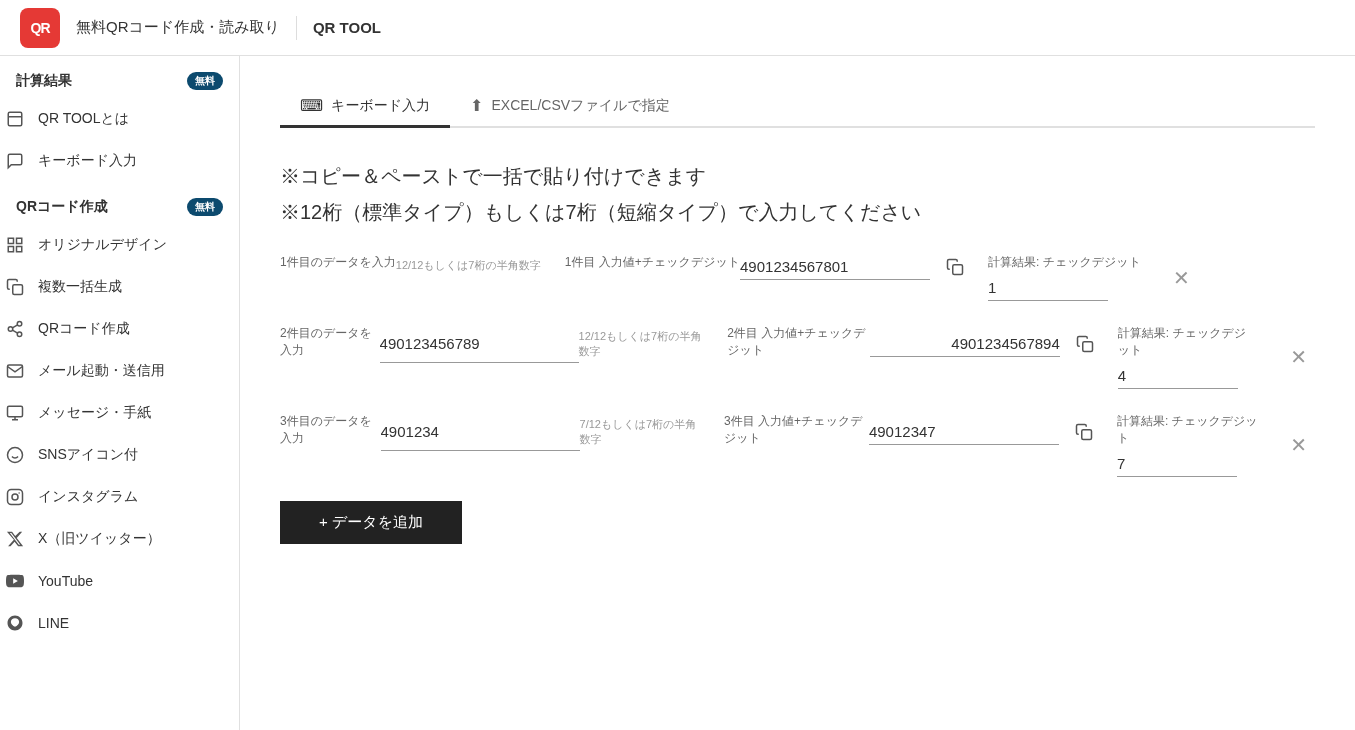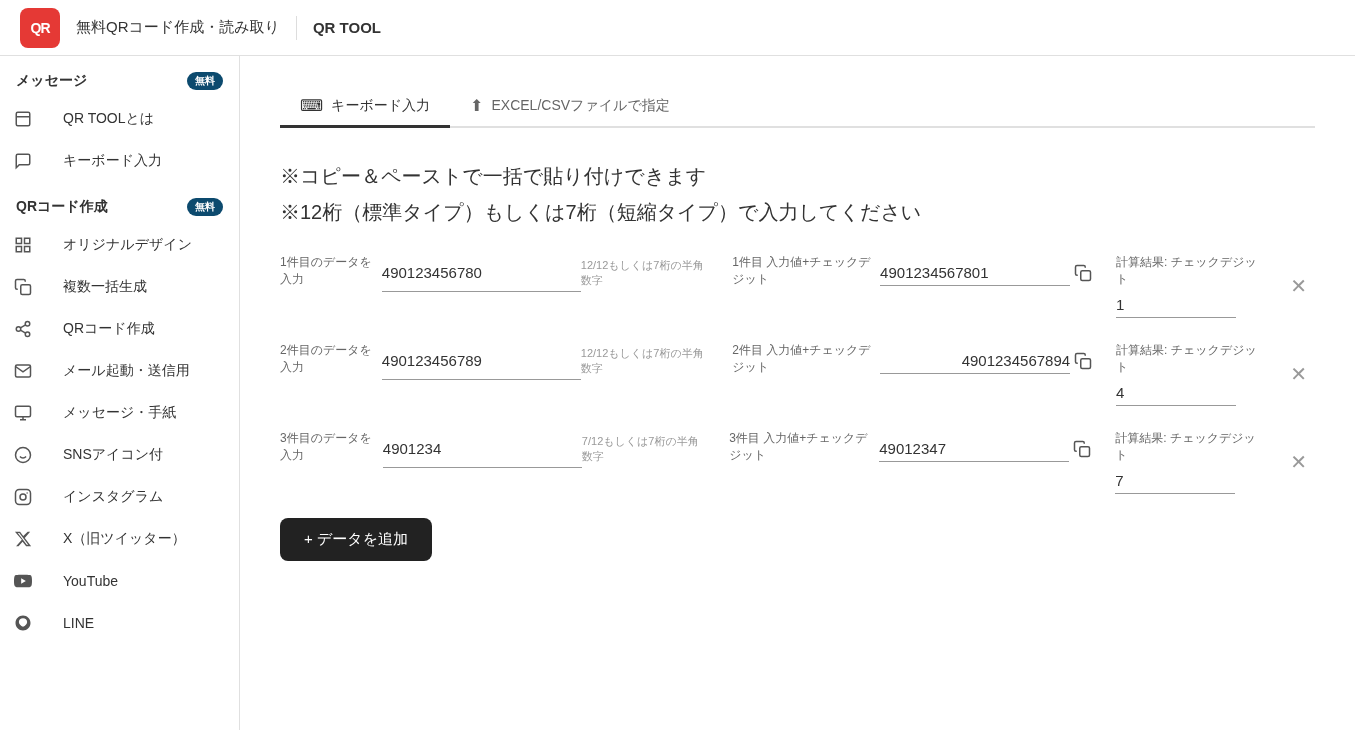--- a/index.html
+++ b/index.html
@@ -13,21 +13,21 @@
     .header-subtitle { font-size: 15px; color: #333; font-weight: 700; }
 
     
     .layout { display: flex; flex: 1; overflow: hidden; }
 
     
     .sidebar { width: 240px; border-right: 1px solid #e0e0e0; overflow-y: auto; flex-shrink: 0; }
     .sidebar-section-header { display: flex; align-items: center; justify-content: space-between; padding: 16px 16px 8px 16px; }
     .sidebar-section-title { font-size: 14px; font-weight: 700; color: #333; }
     .badge-free { background: #0c4a6e; color: #fff; font-size: 10px; font-weight: 600; padding: 2px 8px; border-radius: 12px; }
-    .sidebar-item { display: flex; align-items: center; gap: 29px; padding: 10px 12px; cursor: pointer; color: #333; font-size: 14px; }
+    .sidebar-item { display: flex; align-items: center; gap: 12px; padding: 10px 4px; cursor: pointer; color: #333; font-size: 14px; }
     .sidebar-icon { width: 22px; height: 22px; display: flex; align-items: center; justify-content: center; color: #555; flex-shrink: 0; }
 
     
     .main { flex: 1; overflow-y: auto; padding: 30px 40px; }
 
     
     .tabs { display: flex; gap: 0; border-bottom: 2px solid #e0e0e0; margin-bottom: 30px; }
     .tab { display: flex; align-items: center; gap: 8px; padding: 10px 20px; cursor: pointer; font-size: 14px; color: #666; border-bottom: 3px solid transparent; margin-bottom: -2px; }
     .tab.active { color: #333; border-bottom-color: #333; font-weight: 500; }
     .tab-icon { font-size: 16px; }
@@ -35,47 +35,47 @@
     
     .notice { margin-bottom: 24px; font-size: 20px; line-height: 1.8; color: #333; }
 
     
     .data-row { display: flex; align-items: flex-start; gap: 24px; margin-bottom: 24px; }
     .field-group { display: flex; }
     .field-label { font-size: 12px; color: #666; margin-bottom: 4px; }
     .field-input { border: none; border-bottom: 1px solid #999; font-size: 15px; color: #333; padding: 4px 0; width: 200px; outline: none; background: transparent; }
     .field-hint { font-size: 11px; color: #999; margin-top: 4px; }
 
-    .field-with-copy { display: flex; align-items: center; gap: 4px; }
+    .field-with-copy { display: flex; align-items: center; gap: 16px; }
     .copy-btn { background: none; border: none; cursor: pointer; color: #555; font-size: 18px; padding: 0; display: flex; align-items: center; justify-content: center; }
 
     .result-group { display: flex; flex-direction: column; }
     .result-input { border: none; border-bottom: 1px solid #999; font-size: 15px; color: #333; padding: 4px 0; width: 120px; outline: none; background: transparent; }
 
     .remove-btn { background: none; border: none; cursor: pointer; font-size: 20px; color: #999; padding: 8px; display: flex; align-items: center; justify-content: center; align-self: center; }
 
     
-    .add-btn { display: flex; align-items: center; gap: 8px; background: #222; color: #fff; border: none; padding: 12px 24px; font-size: 15px; border-radius: 8px; cursor: pointer; margin-top: 8px; }
+    .add-btn { display: flex; align-items: center; gap: 8px; background: #222; color: #fff; border: none; padding: 12px 39px; font-size: 15px; border-radius: 0; cursor: pointer; margin-top: 8px; }
   </style>
 </head>
 <body>
 
 <div class="header">
   <div class="logo">QR</div>
   <span class="header-title">無料QRコード作成・読み取り</span>
   <div class="header-divider"></div>
   <span class="header-subtitle">QR TOOL</span>
 </div>
 
 <div class="layout">
 
   <div class="sidebar">
 
     <div class="sidebar-section-header">
-      <span class="sidebar-section-title">メッセージ</span>
+      <span class="sidebar-section-title">計算結果</span>
       <span class="badge-free">無料</span>
     </div>
 
     <div class="sidebar-item">
       <div class="sidebar-icon">
         <svg width="18" height="18" viewBox="0 0 24 24" fill="none" stroke="currentColor" stroke-width="2">
             <rect x="3" y="3" width="18" height="18" rx="2"></rect>
             <line x1="3" y1="9" x2="21" y2="9"></line>
           </svg>
       </div>
@@ -208,21 +208,20 @@
 
     <div class="notice">
       <div>※コピー＆ペーストで一括で貼り付けできます</div>
       <div>※12桁（標準タイプ）もしくは7桁（短縮タイプ）で入力してください</div>
     </div>
 
     <div id="rows-container">
         <div class="data-row">
       <div class="field-group">
         <span class="field-label">1件目のデータを入力</span>
-        <input class="field-input" value="490123456780" style="">
         <span class="field-hint">12/12もしくは7桁の半角数字</span>
       </div>
       <div class="field-group">
         <span class="field-label">1件目 入力値+チェックデジット</span>
         <div class="field-with-copy">
           <input class="field-input" value="4901234567801" style="width: 190px;">
           <button class="copy-btn" title="コピー">
             <svg width="18" height="18" viewBox="0 0 24 24" fill="none" stroke="currentColor" stroke-width="2">
                   <rect x="9" y="9" width="13" height="13" rx="2"></rect>
                   <path d="M5 15H4a2 2 0 0 1-2-2V4a2 2 0 0 1 2-2h9a2 2 0 0 1 2 2v1"></path>

